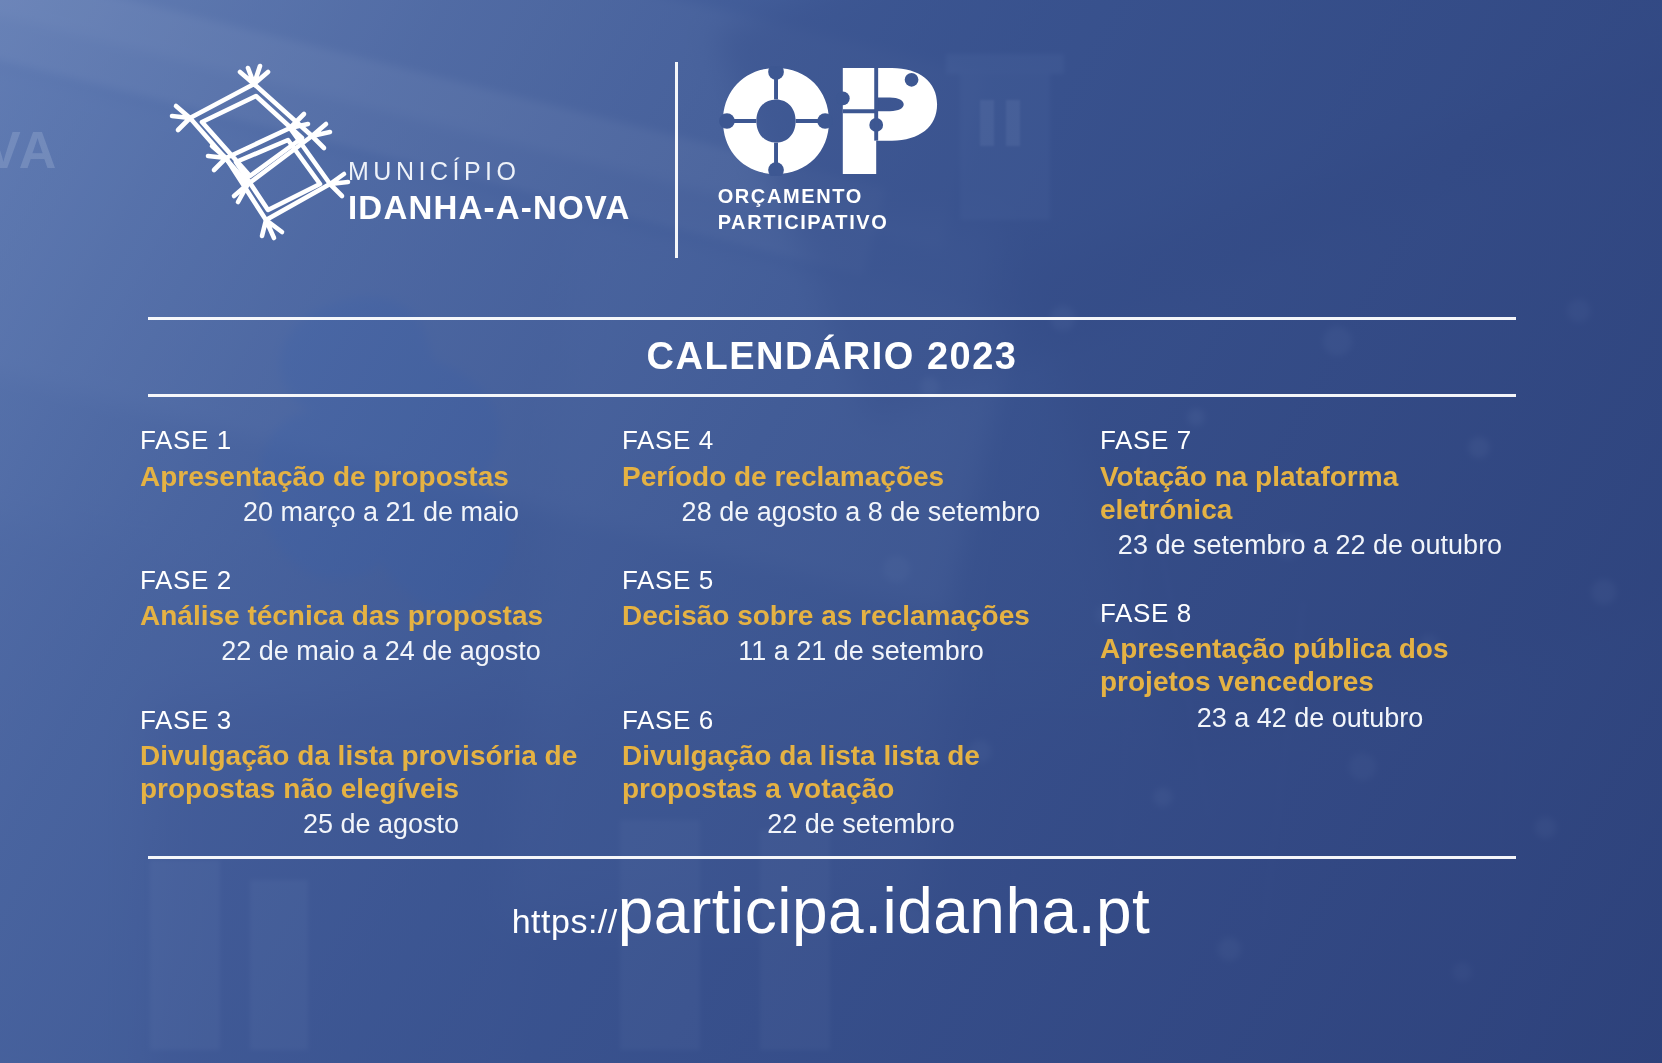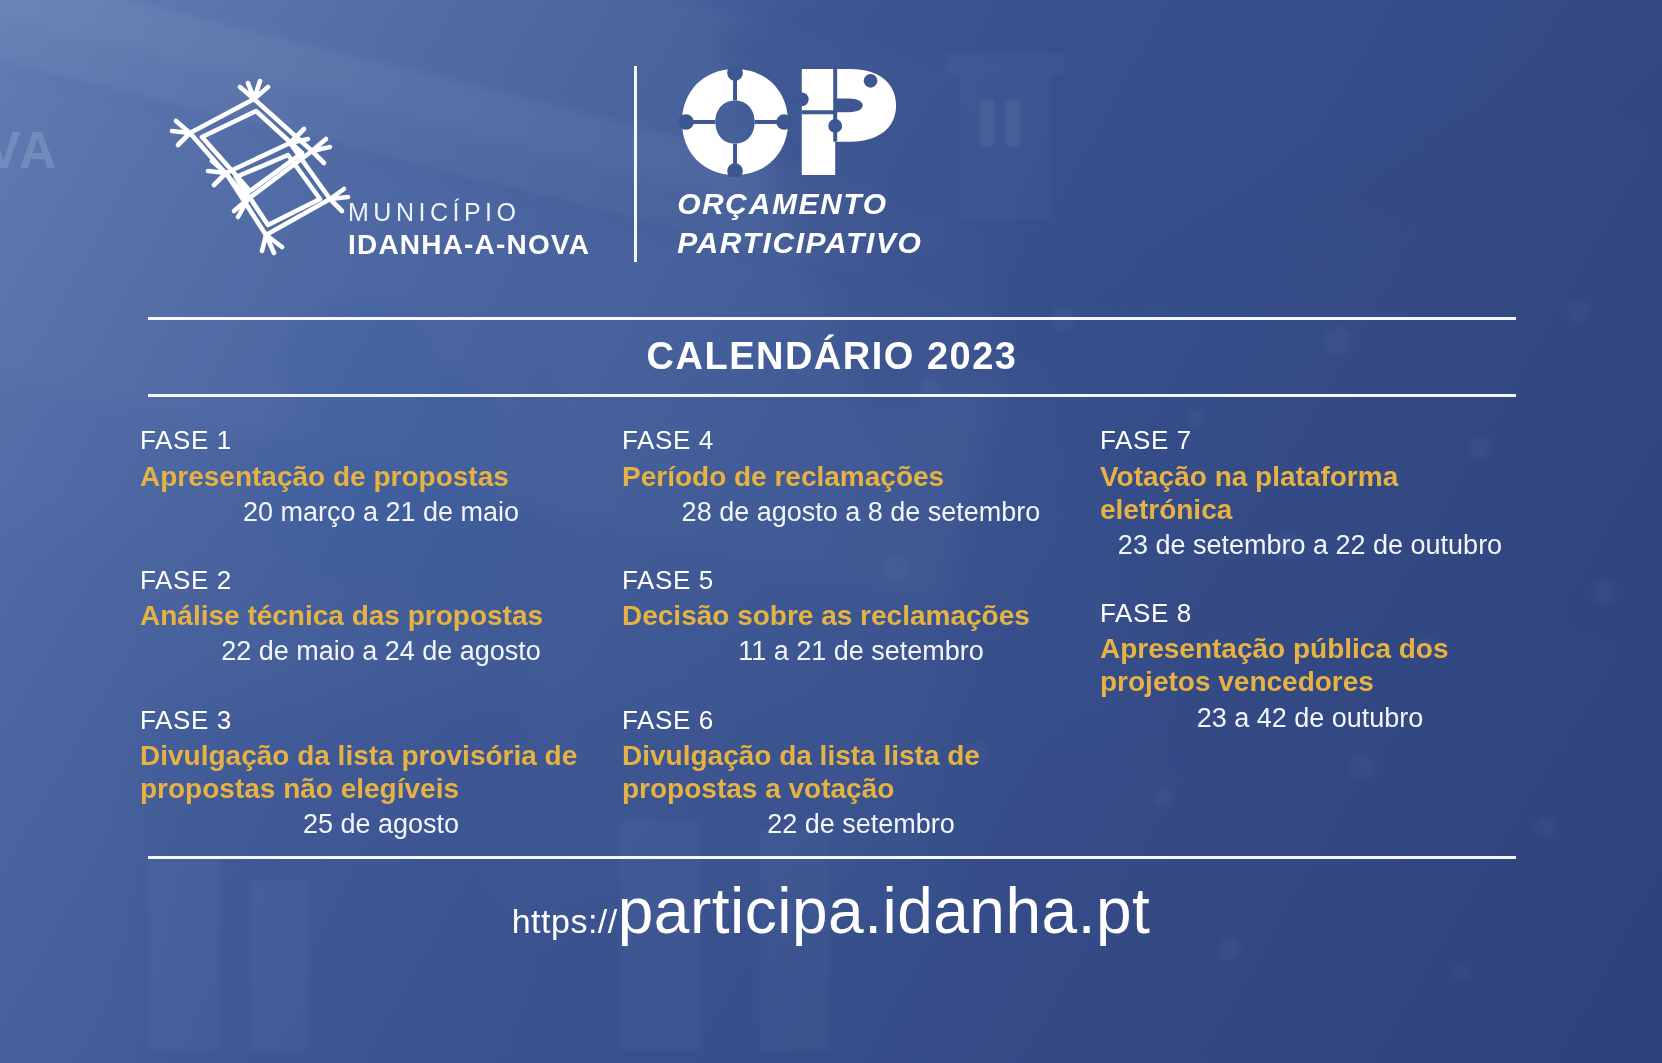--- a/index.html
+++ b/index.html
@@ -102,34 +102,34 @@
     color:#aebfdc;opacity:.28;
   }
   
   .veil{position:absolute;inset:0;
     background:linear-gradient(120deg,rgba(88,116,175,.58) 0%,rgba(58,84,144,.72) 45%,rgba(45,65,122,.80) 100%);}
 
   
   .content{position:absolute;inset:0;}
 
   
-  .header{position:absolute;left:148px;top:62px;display:flex;align-items:flex-end;height:200px;}
+  .header{position:absolute;left:148px;top:62px;display:flex;align-items:flex-start;height:200px;}
   .crest{width:200px;height:185px;flex:0 0 auto;position:relative;margin-left:14px;}
   .muni{margin-left:-14px;margin-top:96px;}
   .muni .l1{
     color:#eef2f9;font-size:25px;letter-spacing:4.5px;font-weight:400;line-height:1.1;
   }
   .muni .l2{
-    color:#ffffff;font-size:28px;letter-spacing:1.2px;font-weight:700;line-height:1.2;margin-top:2px;
+    color:#ffffff;font-size:33px;letter-spacing:1.2px;font-weight:700;line-height:1.2;margin-top:2px;
   }
   .vrule{width:3px;height:196px;background:#ffffff;margin:0 40px 0 44px;opacity:.95;}
   .opblock{margin-top:4px;}
   .op-logo{height:110px;}
   .op-sub1,.op-sub2{
-    color:#ffffff;font-weight:700;font-size:30px;letter-spacing:1.6px;line-height:1.28;font-style:italic;
+    color:#ffffff;font-weight:700;font-size:20px;letter-spacing:1.6px;line-height:1.28;
   }
   .op-sub1{margin-top:8px;}
 
   
   .rule{position:absolute;left:148px;width:1368px;height:3px;background:#ffffff;opacity:.95;}
   .rule-top{top:317px;}
   .rule-mid{top:394px;}
   .rule-bot{top:856px;}
 
   .cal-title{

